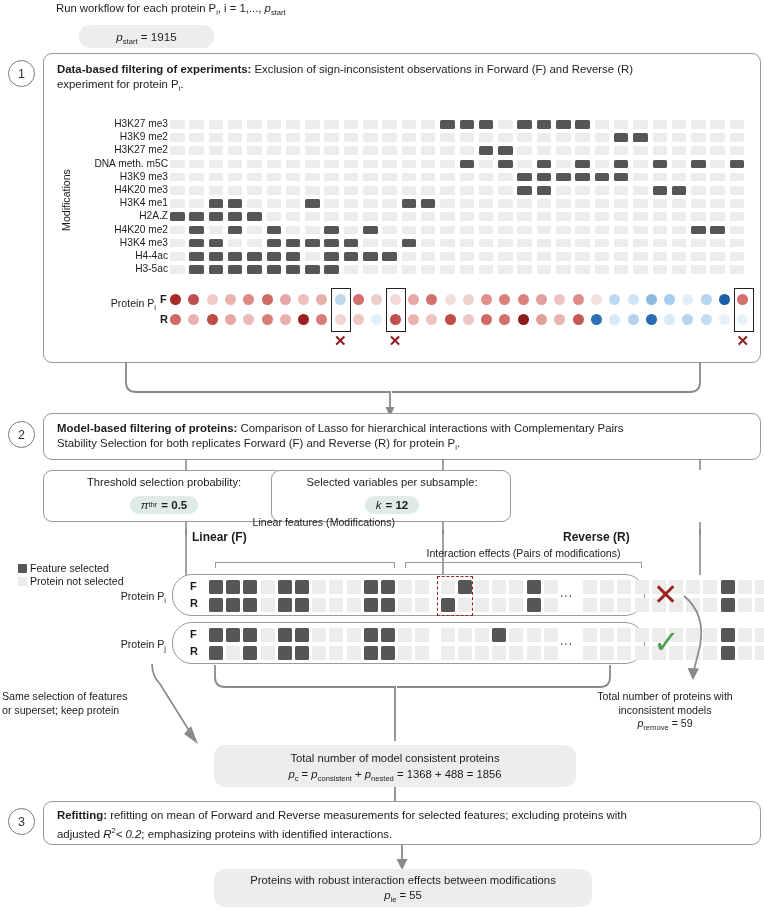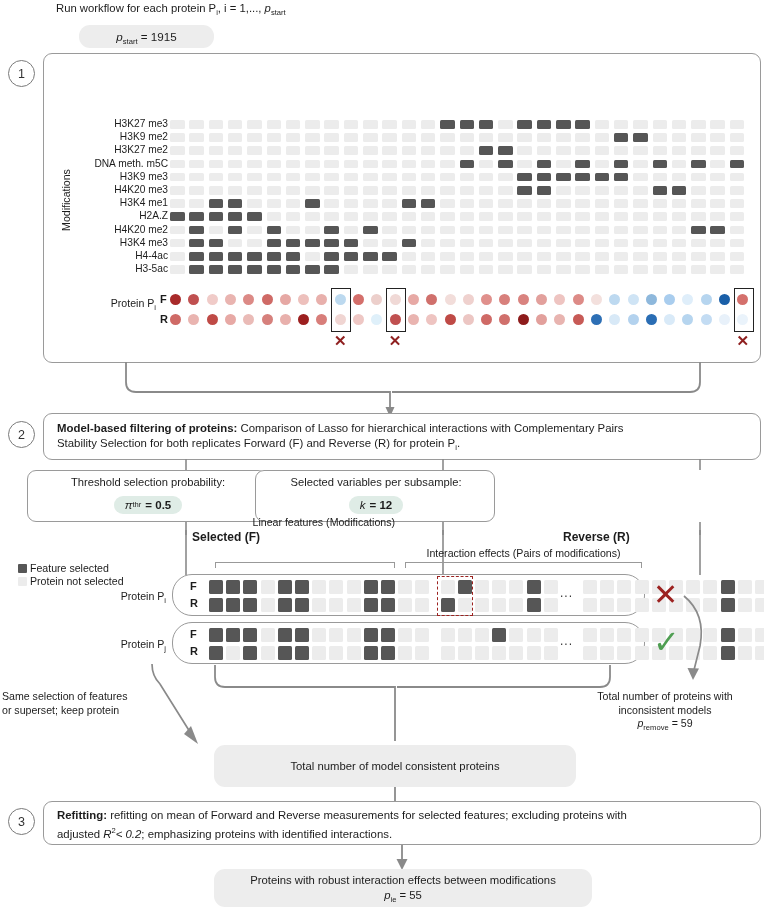--- a/index.html
+++ b/index.html
@@ -52,20 +52,25 @@
 
 <div class="abs pill" style="left:79px;top:25px;width:135px;height:23px;font-size:11.6px;">
   <span><i>p</i><sub>start</sub> <span>= 1915</span></span>
 </div>
 
 <div class="abs stepcircle" style="left:8px;top:60px;">
   <span>1</span>
 </div>
 
 <div class="abs panel" style="left:43px;top:53px;width:718px;height:310px;">
+  <div class="desc" style="position:absolute;left:13px;top:8px;width:690px;">
+    <span class="ttl">Data-based filtering of experiments:</span>
+    <span>Exclusion of sign-inconsistent observations in Forward (F) and Reverse (R)</span><br>
+    <span>experiment for protein P</span><sub>i</sub><span>.</span>
+  </div>
 
 
   <div class="abs axisname" style="left:-23px;top:140px;width:90px;text-align:center;transform:rotate(-90deg);">
     <span>Modifications</span>
   </div>
 
   <div id="mod-labels" class="abs" style="left:0px;top:64px;width:124px;">
       <div class="modlabel" style="position: absolute; right: 0px; top: 0px; width: 124px;">H3K27 me3</div>
       <div class="modlabel" style="position: absolute; right: 0px; top: 13.2px; width: 124px;">H3K9 me2</div>
       <div class="modlabel" style="position: absolute; right: 0px; top: 26.4px; width: 124px;">H3K27 me2</div>
@@ -543,21 +548,21 @@
     <span>Stability Selection for both replicates Forward (F) and Reverse (R) for protein P</span><sub>i</sub><span>.</span>
   </div>
 </div>
 
 <svg class="abs" style="left:0;top:459px;" width="764" height="12">
   <line x1="186" y1="0" x2="186" y2="11" stroke="#8a8a8a" stroke-width="1.6"></line>
   <line x1="443" y1="0" x2="443" y2="11" stroke="#8a8a8a" stroke-width="1.6"></line>
   <line x1="700" y1="0" x2="700" y2="11" stroke="#8a8a8a" stroke-width="1.6"></line>
 </svg>
 
-<div id="params" class="abs" style="left:27px;top:470px;width:718px;height:60px;">
+<div id="params" class="abs" style="left:43px;top:470px;width:718px;height:60px;">
     <div class="panel" style="position: absolute; left: 0px; top: 0px; width: 240px; height: 52px;">
       <div style="position: absolute; left: 0px; top: 5px; width: 240px; text-align: center; font-size: 11.2px;">Threshold selection probability:</div>
       <div style="position: absolute; left: 0px; top: 24px; width: 240px; text-align: center;"><span class="greenpill" style="font-size: 11.5px;">
           <i>π</i>
           <sub>thr</sub>
           <b style="margin-left: 4px;">=  0.5</b>
         </span></div>
     </div>
     <div class="panel" style="position: absolute; left: 228px; top: 0px; width: 240px; height: 52px;">
       <div style="position: absolute; left: 0px; top: 5px; width: 240px; text-align: center; font-size: 11.2px;">Selected variables per subsample:</div>
@@ -574,21 +579,21 @@
   <line x1="700" y1="0" x2="700" y2="13" stroke="#8a8a8a" stroke-width="1.6"></line>
 </svg>
 
 <svg class="abs" style="left:0;top:530px;" width="764" height="48">
   <line x1="186" y1="0" x2="186" y2="45" stroke="#8a8a8a" stroke-width="1.6"></line>
   <line x1="443" y1="0" x2="443" y2="45" stroke="#8a8a8a" stroke-width="1.6"></line>
   <line x1="700" y1="0" x2="700" y2="45" stroke="#8a8a8a" stroke-width="1.6"></line>
 </svg>
 
 <div class="abs" style="left:192px;top:530px;font-size:12px;font-weight:bold;">
-  <span>Selected (F)</span>
+  <span>Linear (F)</span>
 </div>
 <div class="abs" style="left:563px;top:530px;font-size:12px;font-weight:bold;">
   <span>Reverse (R)</span>
 </div>
 
 <div class="abs brk" style="left:215px;top:562px;width:180px;"></div>
 <div class="abs brk" style="left:405px;top:562px;width:237px;"></div>
 
 <div class="abs smalltxt" style="left:215px;top:516px;width:180px;text-align:right;">
   <span>Linear features (Modifications)</span>
@@ -790,20 +795,28 @@
 
 <svg class="abs" style="left:0;top:663px;" width="764" height="86">
   <path d="M215,2 L215,14 Q215,24 225,24 L395,24 L395,78" fill="none" stroke="#8a8a8a" stroke-width="1.8"></path>
   <path d="M610,2 L610,14 Q610,24 600,24 L397,24" fill="none" stroke="#8a8a8a" stroke-width="1.8"></path>
 </svg>
 
 <div class="abs pill" style="left:214px;top:745px;width:362px;height:42px;flex-direction:column;font-size:11.3px;line-height:16px;">
   <div>
     <span>Total number of model consistent proteins</span>
   </div>
+  <div>
+    <i>p</i><sub>c</sub>
+    <span>=</span>
+    <i>p</i><sub>consistent</sub>
+    <span>+</span>
+    <i>p</i><sub>nested</sub>
+    <span>=  1368 + 488 = 1856</span>
+  </div>
 </div>
 
 <svg class="abs" style="left:0;top:787px;" width="764" height="18">
   <line x1="395" y1="0" x2="395" y2="16" stroke="#8a8a8a" stroke-width="1.8"></line>
 </svg>
 
 <div class="abs stepcircle" style="left:8px;top:808px;">
   <span>3</span>
 </div>
 

